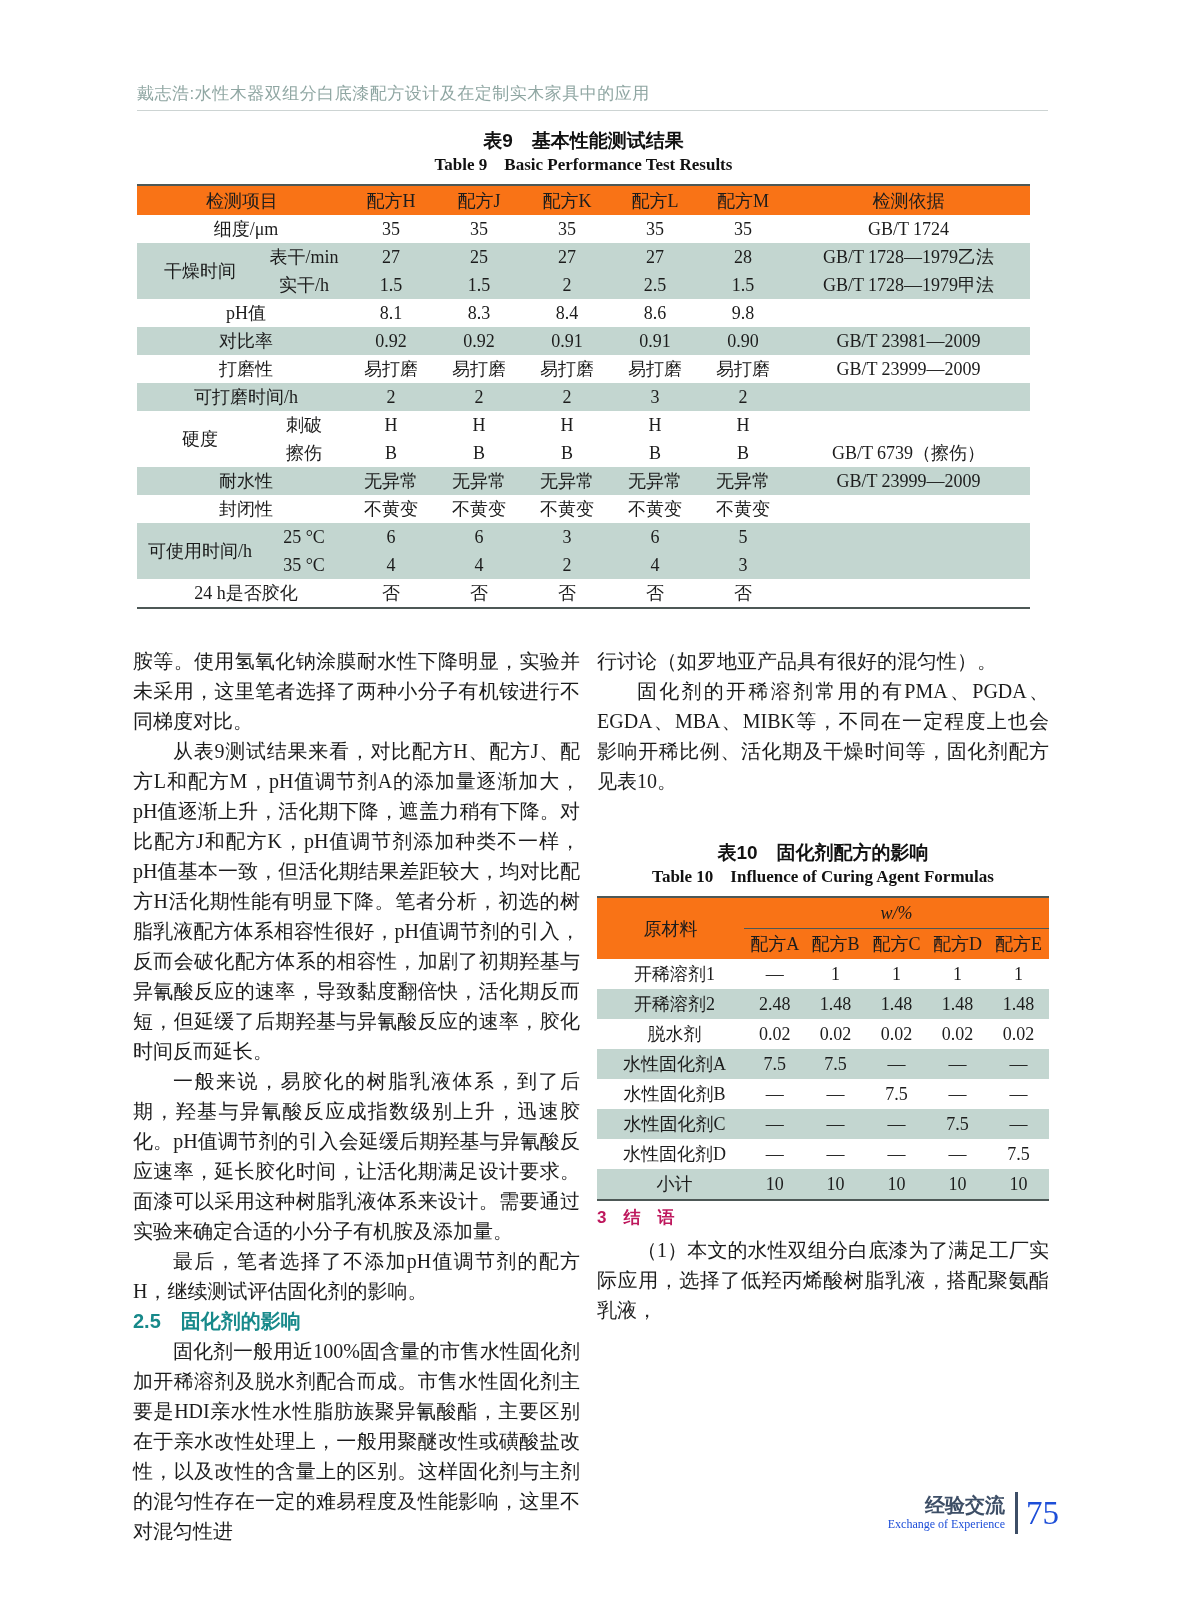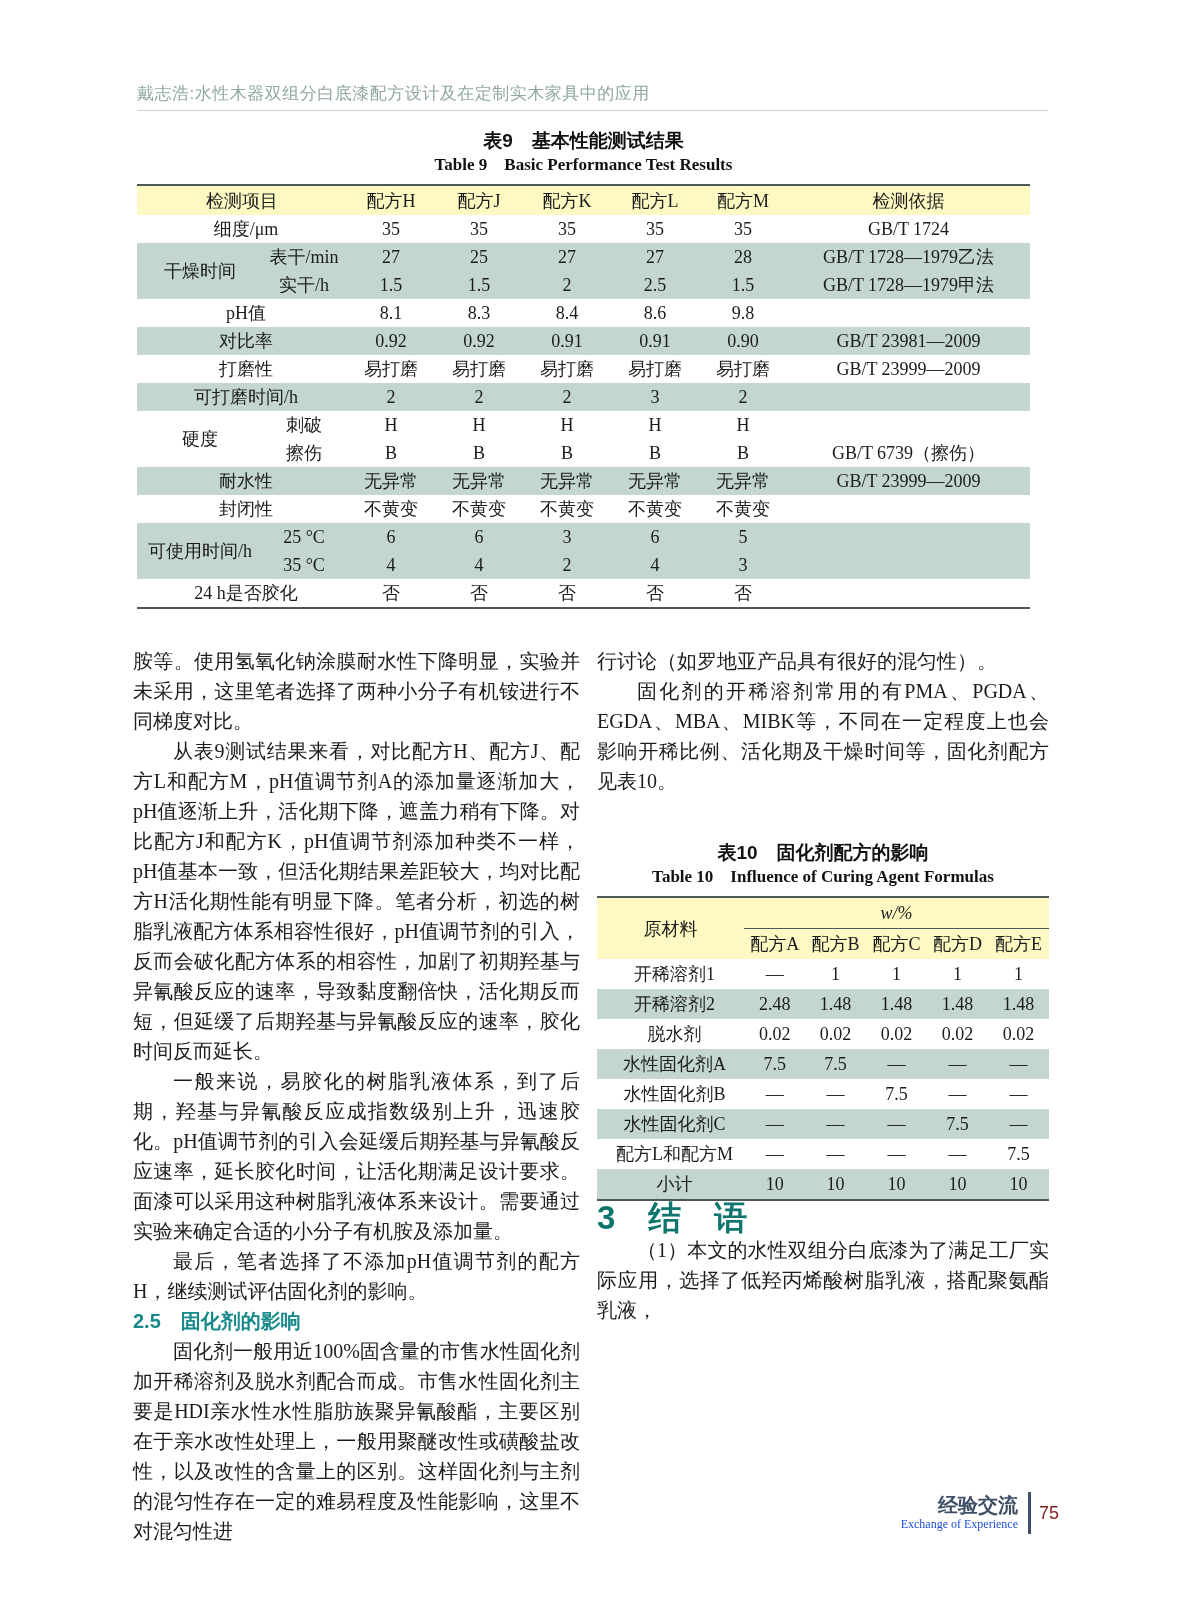--- a/index.html
+++ b/index.html
@@ -17,49 +17,49 @@
   .cap-en{font-family:"Liberation Serif",serif;font-weight:bold;font-size:17px;
           text-align:center;color:#111;line-height:24px;}
 
   
   table{border-collapse:collapse;table-layout:fixed;width:100%;}
   .t9-wrap{position:absolute;top:128px;left:137px;width:893px;}
   .t10-block{margin-top:44px;}
   .datatable{border-top:2px solid #4d5ا856;border-top:2px solid #4d5856;border-bottom:2px solid #4d5856;margin-top:7px;}
   td,th{font-size:18px;font-weight:normal;text-align:center;height:28px;padding:0 2px;
         font-family:"Liberation Serif",serif;color:#1c1c1c;overflow:hidden;white-space:nowrap;}
-  .hdr{background:#fef9c3;}
+  .hdr{background:#f97316;}
   .stripe{background:#c3d6d0;}
   .lbl{text-align:center;padding-left:10px;}
   .sub{text-align:center;padding-left:8px;}
   .t9 col.c-item{width:118px;} .t9 col.c-sub{width:92px;}
   .t9 col.c-v{width:88px;} .t9 col.c-basis{width:243px;}
   .t10 col.c-item{width:140px;} .t10 col.c-v{width:58px;}
   .wpct{font-style:italic;border-bottom:1px solid #4d5856;height:26px;}
   .h2row{height:30px;}
 
   
   .col{position:absolute;top:646px;font-size:20px;line-height:30px;text-align:justify;}
   .col-left{left:133px;width:447px;}
   .col-right{left:597px;width:452px;}
   .col p{margin:0;}
   .ind{text-indent:2em;}
   .h-sub{font-family:"Liberation Sans",sans-serif;font-weight:bold;font-size:20px;
          color:#17898a;line-height:30px;margin:0;}
-  .h-sec{font-family:"Liberation Sans",sans-serif;font-weight:bold;font-size:33px;
-         color:#0f766e;line-height:34px;margin:14px 0 8px 0;}
+  .h-sec{font-family:"Liberation Sans",sans-serif;font-weight:bold;font-size:17px;
+         color:#be185d;line-height:34px;margin:14px 0 8px 0;}
 
   
   .footer{position:absolute;top:1492px;right:128px;display:flex;align-items:center;}
   .f-text{text-align:right;}
   .f-cn{font-family:"Liberation Sans",sans-serif;font-weight:bold;font-size:20px;
         color:#3d4e66;line-height:22px;}
   .f-en{font-family:"Liberation Serif",serif;font-size:12px;color:#1d4ed8;line-height:16px;}
   .f-bar{width:3px;height:42px;background:#3d4e66;margin:0 8px 0 10px;}
-  .f-num{font-family:Liberation Sans, sans-serif;font-size:18px;color:#7f1d1d;}
+  .f-num{font-family:Liberation Serif, serif;font-size:33px;color:#1d4ed8;}
 </style>
 </head>
 <body>
 
 <div class="page">
 
   <div class="running-head">戴志浩:水性木器双组分白底漆配方设计及在定制实木家具中的应用</div>
   <div class="head-rule"></div>
 
   <div class="t9-wrap">
@@ -298,21 +298,21 @@
         </tr>
         <tr class="stripe">
           <td class="lbl">水性固化剂C</td>
           <td>—</td>
           <td>—</td>
           <td>—</td>
           <td>7.5</td>
           <td>—</td>
         </tr>
         <tr>
-          <td class="lbl">配方L和配方M</td>
+          <td class="lbl">水性固化剂D</td>
           <td>—</td>
           <td>—</td>
           <td>—</td>
           <td>—</td>
           <td>7.5</td>
         </tr>
         <tr class="stripe">
           <td class="lbl">小计</td>
           <td>10</td>
           <td>10</td>

